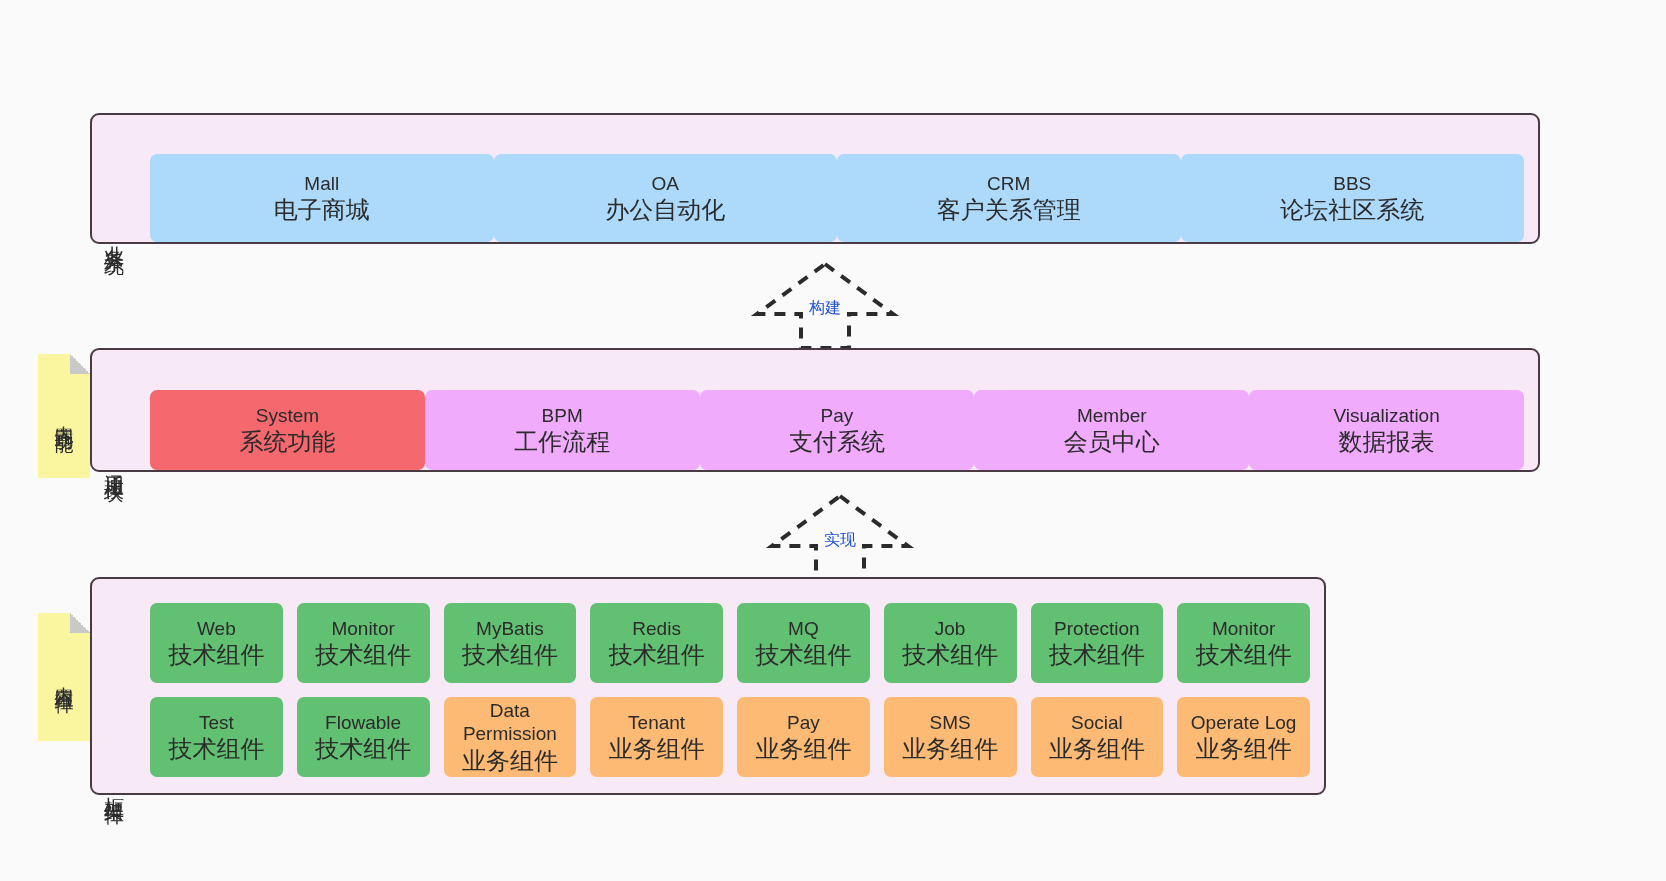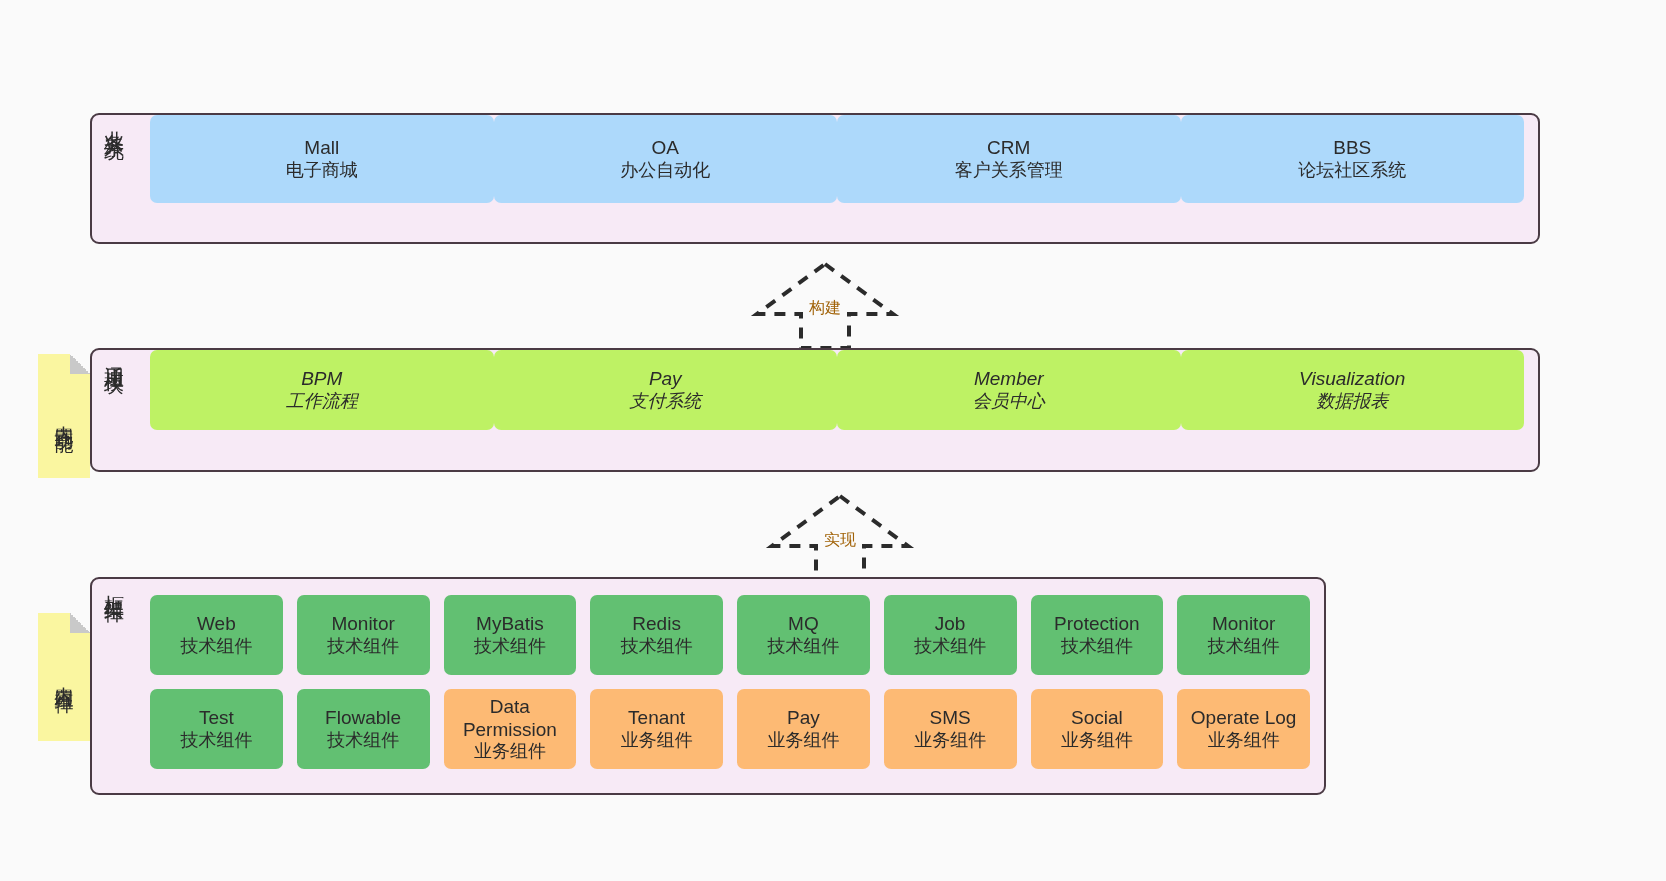--- a/index.html
+++ b/index.html
@@ -18,21 +18,21 @@
     background: #FAFAFA;
   }
 
   
   .layer {
     position: absolute;
     background: #F7EAF6;
     border: 2px solid #4A3A44;
     border-radius: 9px;
     display: flex;
-    align-items: flex-start;
+    align-items: flex-end;
   }
   .layer-title {
     flex: 0 0 auto;
     width: 44px;
     display: flex;
     align-items: center;
     justify-content: center;
     font-size: 20px;
     color: #2B2B2B;
     writing-mode: vertical-rl;
@@ -66,28 +66,28 @@
     display: flex;
     flex-direction: column;
     align-items: center;
     justify-content: center;
     text-align: center;
     color: #2B2B2B;
     line-height: 1.22;
     user-select: none;
   }
   .card .title { font-size: 19px; }
-  .card .sub   { font-size: 18px; }
+  .card .sub   { font-size: 24px; }
 
   .h-88 { height: 88px; }
   .h-80 { height: 80px; }
 
   .c-blue       { background: #ADD9FB; }
   .c-red        { background: #F4686E; }
-  .c-pink       { background: #bef264; font-style: italic; }
+  .c-pink       { background: #f0abfc; }
   .c-green      { background: #62C072; }
   .c-lightgreen { background: #fdba74; }
 
   
   .sticky {
     position: absolute;
     width: 52px;
     background: #FAF6A0;
     display: flex;
     align-items: center;
@@ -114,21 +114,21 @@
     width: 160px;
     height: 96px;
   }
   .arrow-group svg { display: block; }
   .arrow-label {
     position: absolute;
     left: 50%;
     top: 42px;
     transform: translateX(-50%);
     font-size: 16px;
-    color: #a16207;
+    color: #1d4ed8;
     background: transparent;
     padding: 0 2px;
     user-select: none;
     white-space: nowrap;
   }
 </style>
 </head>
 <body>
 
 <div class="canvas">
@@ -162,20 +162,24 @@
     <span class="arrow-label">构建</span>
   </div>
 
   <div class="sticky" style="left:38px; top:354px; height:124px;">
     <span>内置功能</span>
   </div>
 
   <div class="layer" style="left:90px; top:348px; width:1450px; height:124px;">
     <div class="layer-title">通用模块</div>
     <div class="layer-body">
+      <div class="card c-red h-80">
+        <span class="title">System</span>
+        <span class="sub">系统功能</span>
+      </div>
       <div class="card c-pink h-80">
         <span class="title">BPM</span>
         <span class="sub">工作流程</span>
       </div>
       <div class="card c-pink h-80">
         <span class="title">Pay</span>
         <span class="sub">支付系统</span>
       </div>
       <div class="card c-pink h-80">
         <span class="title">Member</span>

